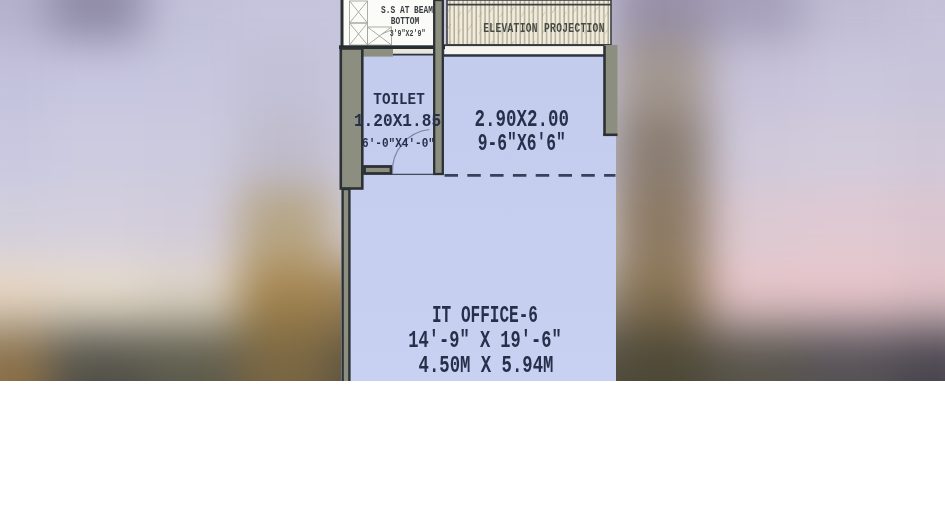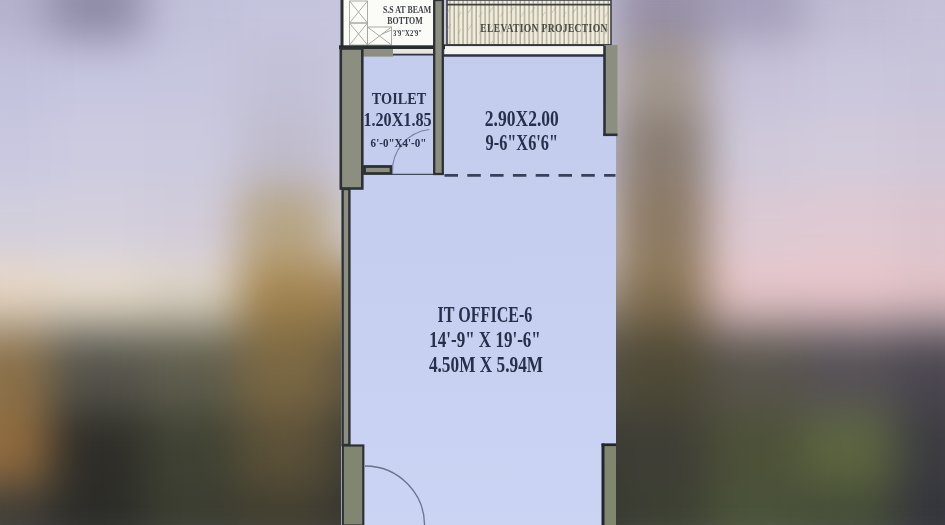--- a/index.html
+++ b/index.html
@@ -1,16 +1,16 @@
 <!DOCTYPE html>
 <html><head>
 <meta charset="utf-8">
 <style>
   html,body{margin:0;padding:0;}
-  #stage{position:relative;width:945px;height:525px;overflow:hidden;background:#b3aec7;font-family:Liberation Serif, serif;}
+  #stage{position:relative;width:945px;height:381px;overflow:hidden;background:#b3aec7;font-family:Liberation Mono, monospace;}
   #bg{position:absolute;left:-44px;top:-33px;width:1034px;height:592px;filter:blur(22px);}
   .blob{position:absolute;}
   #plan{position:absolute;left:0;top:0;filter:blur(0.55px);}
 </style>
 </head>
 <body>
 <div id="stage">
 
   <div id="bg">
     <div class="blob" style="left:0px;top:0px;width:95px;height:75px;background:#b4b1cc;"></div>

